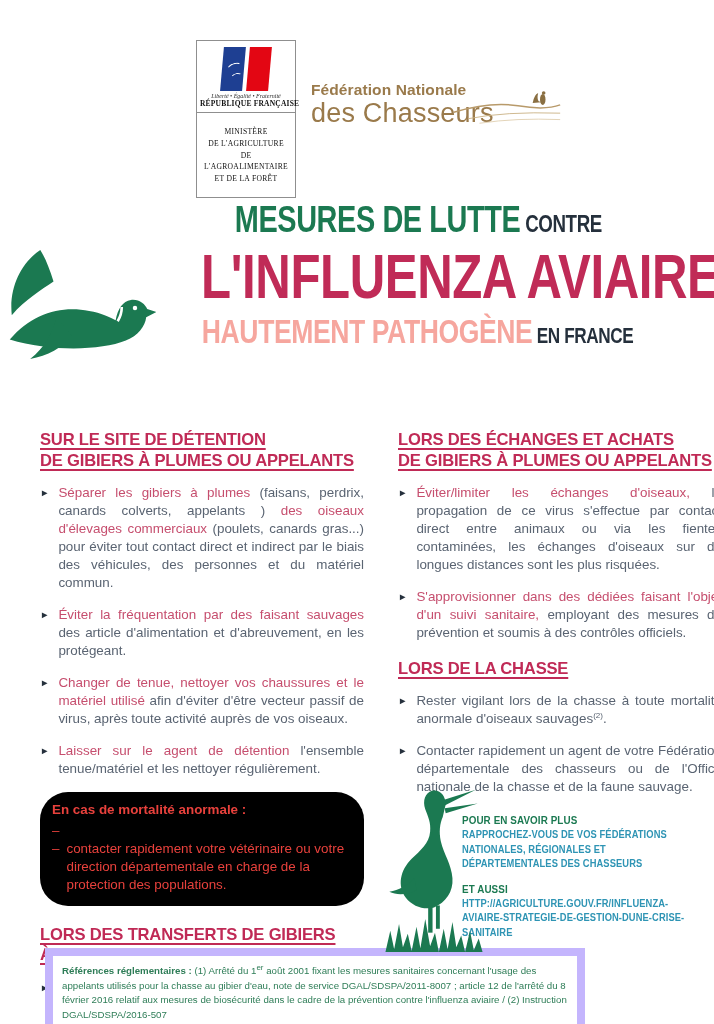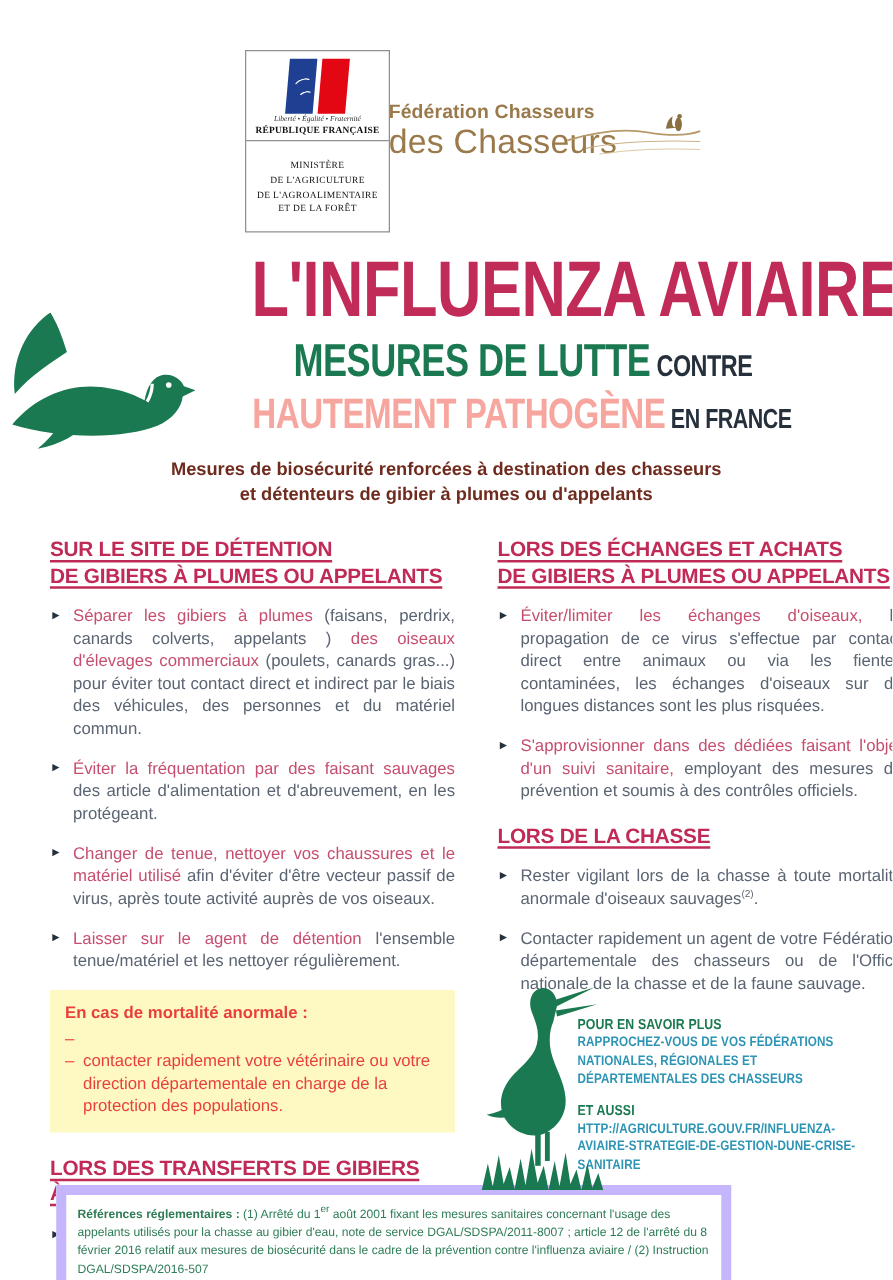--- a/index.html
+++ b/index.html
@@ -1,20 +1,20 @@
 <!DOCTYPE html>
 <html lang="fr"><head>
 <meta charset="utf-8">
 <style>
   html,body { margin:0; padding:0; background:#fff; }
   .page { position:relative; width:714px; height:1024px; background:#ffffff;
           font-family:"Liberation Sans", sans-serif; overflow:hidden; }
 
   
-  .gov-logo { position:absolute; left:196px; top:40px; width:116px;
+  .gov-logo { position:absolute; left:196px; top:40px; width:100px;
               border:1px solid #8f8f8f; background:#fff; box-sizing:border-box; }
   .gov-top { border-bottom:1px solid #8f8f8f; padding:5px 3px 4px; text-align:center; }
   .flag { position:relative; width:56px; height:44px; margin:1px auto 2px; }
   .flag-blue { position:absolute; left:4px; top:0; width:22px; height:44px; background:#1e3f92; transform:skewX(-5deg); }
   .flag-red  { position:absolute; right:4px; top:0; width:22px; height:44px; background:#e30613; transform:skewX(-5deg); }
   .flag-swirl { position:absolute; left:9px; top:16px; width:14px; height:9px;
                 border:1.6px solid #fff; border-color:#fff transparent transparent transparent;
                 border-radius:50%; transform:rotate(-18deg); }
   .flag-swirl2 { position:absolute; left:13px; top:26px; width:10px; height:7px;
                  border:1.3px solid #fff; border-color:#fff transparent transparent transparent;
@@ -53,22 +53,22 @@
   .section-h { color:#c02a56; font-size:16.6px; font-weight:bold; line-height:1.24;
                margin:0 0 13px; letter-spacing:-0.2px; }
   .section-h .uline { text-decoration:underline; text-underline-offset:3px; text-decoration-thickness:1.5px; }
   .mt { margin-top:17px; }
   .bullet { display:flex; gap:9px; margin-bottom:14px; }
   .marker { flex:none; color:#25303c; font-size:9.5px; line-height:1; padding-top:4px; }
   .bullet p { margin:0; font-size:13.4px; line-height:1.34; color:#5a6472; text-align:justify; }
   .hl { color:#c64e6e; }
   sup { font-size:8px; }
 
-  .alert { background:#fef9c3; color:#e8413c; padding:9px 12px 11px; font-size:13.4px;
-           line-height:1.36; margin:15px 0 19px; }
+  .alert { background:#000000; color:#e8413c; padding:9px 12px 11px; font-size:13.4px;
+           line-height:1.36; margin:15px 0 19px;border-radius:28px; }
   .alert-title { font-weight:bold; margin:0 0 2px; }
   .alert-item { display:flex; gap:7px; }
   .alert-item .dash { flex:none; }
   .alert-item p { margin:0; }
 
   
   .heron { position:absolute; left:384px; top:785px; width:100px; height:170px; z-index:2; }
   .info { position:absolute; left:462px; top:813px; width:274px; transform:scaleX(0.85);
           transform-origin:left top; }
   .info-h { color:#1b7951; font-weight:bold; font-size:11.6px; margin:0 0 1px; letter-spacing:0.1px; }
@@ -98,56 +98,52 @@
     </div>
     <div class="gov-bottom">
       <div>MINISTÈRE</div>
       <div>DE L'AGRICULTURE</div>
       <div>DE L'AGROALIMENTAIRE</div>
       <div>ET DE LA FORÊT</div>
     </div>
   </div>
 
   <div class="fnc">
-    <div class="fnc-l1">Fédération Chasseurs</div>
+    <div class="fnc-l1">Fédération Nationale</div>
     <div class="fnc-l2">des Chasseurs</div>
   </div>
   <svg class="fnc-art" viewBox="0 0 120 50">
     <path d="M2 34 Q 42 22 72 27 T 118 26" stroke="#b89a6a" fill="none" stroke-width="1.6"></path>
     <path d="M18 41 Q 58 33 118 35" stroke="#cbb285" fill="none" stroke-width="1"></path>
     <path d="M30 46 Q 70 40 118 42" stroke="#d9c49d" fill="none" stroke-width="0.8"></path>
     <path d="M88 24 q1.5 -9 6 -11 q-1.5 6 0.5 9 l3 1 z" fill="#8a6f42"></path>
     <ellipse cx="99" cy="20" rx="3" ry="6" fill="#8a6f42"></ellipse>
     <circle cx="100" cy="13" r="2" fill="#8a6f42"></circle>
   </svg>
 
   <svg class="duck" viewBox="0 0 150 110">
     <path fill="#1b7951" d="M36 0 C 18 12, 5 36, 8 64 C 21 49, 37 39, 49 31 C 45 18, 41 8, 36 0 Z"></path>
     <path fill="#1b7951" d="M6 88 C 28 62, 58 54, 84 60 C 96 62, 104 66, 110 69 C 112 58, 117 50, 125 49 C 133 48, 139 53, 141 58 L 150 61 L 140 66 C 139 75, 132 84, 120 89 C 95 99, 46 100, 6 88 Z"></path>
     <path fill="#1b7951" d="M52 66 C 48 82, 40 96, 26 107 C 43 104, 58 96, 67 84 Z"></path>
     <circle cx="129" cy="57" r="2.2" fill="#ffffff"></circle>
     <path d="M112 70 C 115 65, 116 61, 116 56" stroke="#ffffff" stroke-width="2.6" fill="none"></path>
   </svg>
 
   <div class="title-wrap">
+    <div class="t-line t1">
+      <span class="cond"><span class="green">MESURES DE LUTTE</span><span class="navy sz-s1"> CONTRE</span></span>
+    </div>
     <div class="t-line t2">
       <span class="cond crimson">L'INFLUENZA AVIAIRE</span>
     </div>
-    <div class="t-line t1">
-      <span class="cond"><span class="green">MESURES DE LUTTE</span><span class="navy sz-s1"> CONTRE</span></span>
-    </div>
     <div class="t-line t3">
       <span class="cond"><span class="pink">HAUTEMENT PATHOGÈNE</span><span class="navy sz-s2"> EN FRANCE</span></span>
     </div>
   </div>
 
-  <div class="subtitle">
-    <div>Mesures de biosécurité renforcées à destination des chasseurs</div>
-    <div>et détenteurs de gibier à plumes ou d'appelants</div>
-  </div>
 
   <div class="col col-left">
     <h2 class="section-h">
       <span class="uline">SUR LE SITE DE DÉTENTION</span><br>
       <span class="uline">DE GIBIERS À PLUMES OU APPELANTS</span>
     </h2>
 
     <div class="bullet">
       <span class="marker">►</span>
       <p><span class="hl">Séparer les gibiers à plumes</span><span> (faisans, perdrix, canards colverts, appelants ) </span><span class="hl">des oiseaux d'élevages commerciaux</span><span> (poulets, canards gras...) pour éviter tout contact direct et indirect par le biais des véhicules, des personnes et du matériel commun.</span></p>

